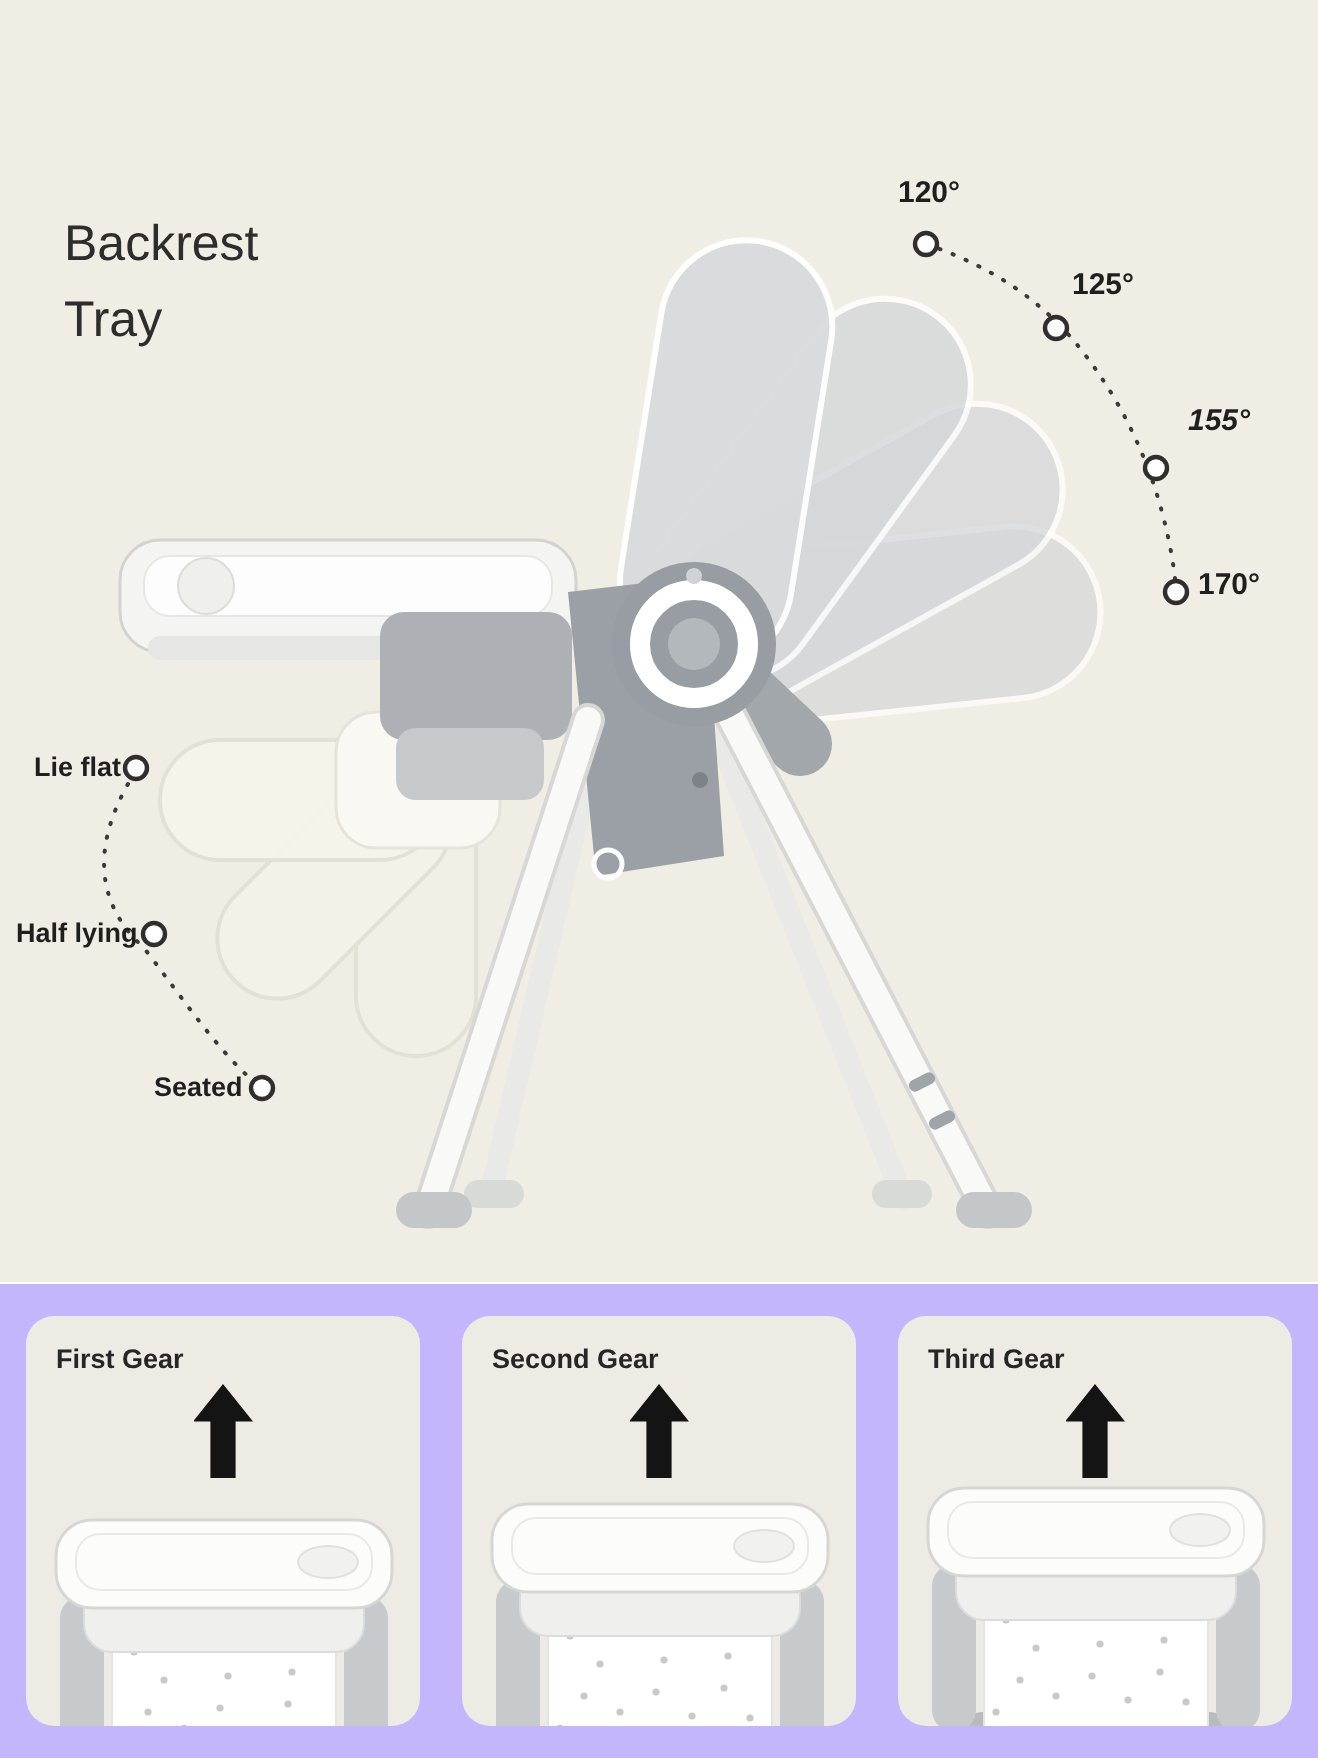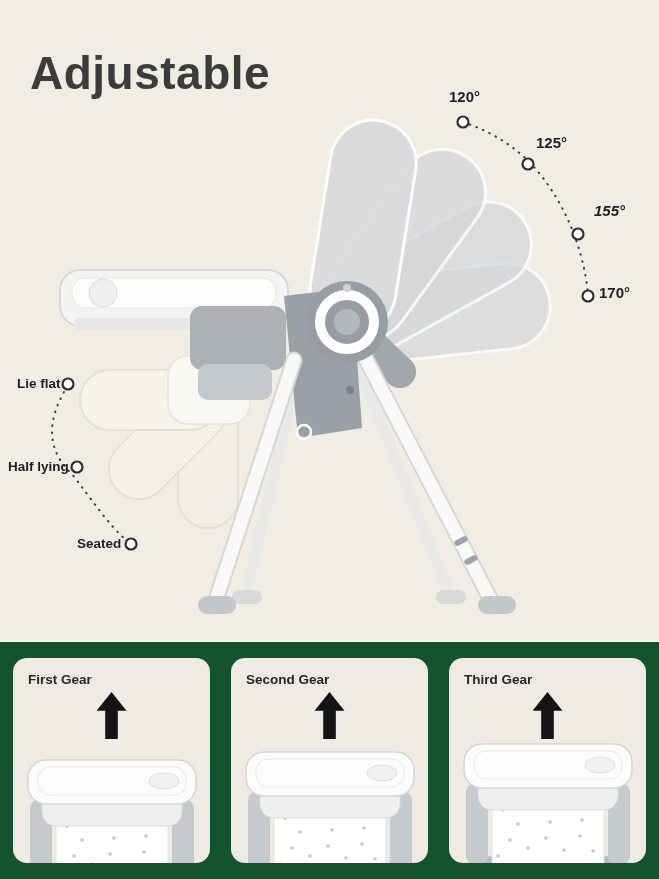--- a/index.html
+++ b/index.html
@@ -20,21 +20,21 @@
   .a1 { left:536px; top:134px; }
   .a2 { left:594px; top:202px;font-style:italic; }
   .a3 { left:599px; top:284px;text-align:right; }
 
   .pos-label { position:absolute; font-size:13.5px; font-weight:600; color:#1f1f1f; }
   .p0 { left:17px;  top:376px; }
   .p1 { left:8px;   top:459px; }
   .p2 { left:77px;  top:536px; }
 
   
-  .gears { position:absolute; left:0; top:642px; width:659px; height:237px; background:#14532d;
+  .gears { position:absolute; left:0; top:642px; width:659px; height:237px; background:#c4b5fd;
            display:flex; gap:21px; padding:16px 13px 16px 13px;text-decoration:underline; }
   .card { flex:1; background:#edebe4; border-radius:14px; position:relative; overflow:hidden; }
   .card-label { position:absolute; left:15px; top:14px; font-size:13.5px; font-weight:600; color:#262626; }
   .arrow { width:30px; height:47px; background:#141414; margin:34px auto 0;
            clip-path:polygon(50% 0, 100% 40%, 71% 40%, 71% 100%, 29% 100%, 29% 40%, 0 40%); }
   .card-chair { position:absolute; left:50%; bottom:-3px; width:180px; margin-left:-90px; }
   .card-chair svg { display:block; width:180px; height:130px; }
   .shift-1 svg { transform:translateY(16px); }
   .shift-2 svg { transform:translateY(8px); }
   .shift-3 svg { transform:translateY(0); }
@@ -112,23 +112,24 @@
       </g>
 
       <g>
         <path d="M64 392 C 46 424, 48 452, 72 474 C 92 500, 108 524, 126 540" fill="none" stroke="#3a3a3a" stroke-width="2" stroke-linecap="round" stroke-dasharray="0.6 6.5"></path>
         <circle cx="68" cy="384" r="5.5" fill="#ffffff" stroke="#2f2f2f" stroke-width="2.2"></circle>
         <circle cx="77" cy="467" r="5.5" fill="#ffffff" stroke="#2f2f2f" stroke-width="2.2"></circle>
         <circle cx="131" cy="544" r="5.5" fill="#ffffff" stroke="#2f2f2f" stroke-width="2.2"></circle>
       </g>
     </svg>
 
-    <h1 class="title">Adjustable</h1>
 
     <div class="features">
+      <div class="feature">Backrest</div>
+      <div class="feature">Tray</div>
     </div>
 
     <div class="angle-label a0">120°</div>
     <div class="angle-label a1">125°</div>
     <div class="angle-label a2">155°</div>
     <div class="angle-label a3">170°</div>
 
     <div class="pos-label p0">Lie flat</div>
     <div class="pos-label p1">Half lying</div>
     <div class="pos-label p2">Seated</div>

